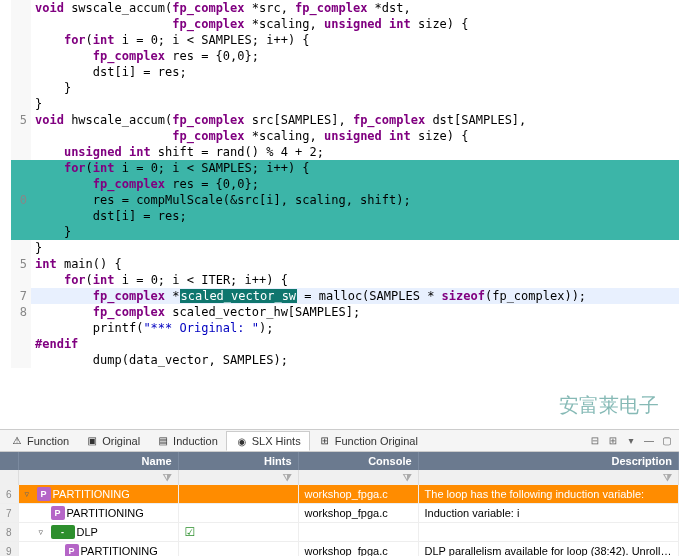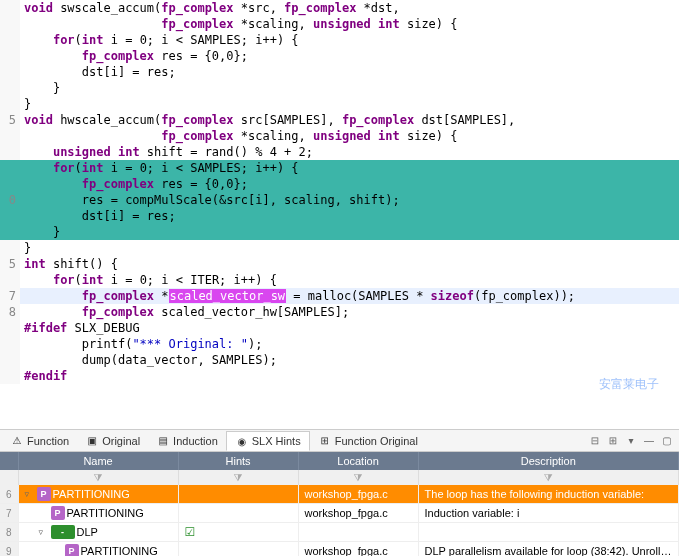--- a/index.html
+++ b/index.html
@@ -1,55 +1,55 @@
 <!DOCTYPE html>
 <html><head>
 <meta charset="utf-8">
 <style>
 * { margin: 0; padding: 0; box-sizing: border-box; }
 body { font-family: "Segoe UI", Arial, sans-serif; font-size: 11px; background: #fff; width: 679px; height: 556px; overflow: hidden; }
 .editor-pane { height: 430px; overflow: hidden; border-bottom: 1px solid #ccc; position: relative; }
 .code-area { font-family: Consolas, monospace; font-size: 12px; line-height: 16px; }
-.line { display: flex; white-space: pre; }
+.line { display: flex; white-space: pre; margin-left: 11px; }
 .gutter { width: 20px; text-align: right; color: #888; padding-right: 4px; user-select: none; flex-shrink: 0; background: #f8f8f8; }
 .code { flex: 1; padding-left: 4px; }
 .kw { color: #800080; font-weight: bold; }
 .type { color: #800080; font-weight: bold; }
 .str { color: #0000c0; }
-.hl-search { background: #d946ef; color: #fff; padding: 0 1px; }
+.hl-search { background: #0f766e; color: #fff; padding: 0 1px; }
 .hl-line { background: #e8f0fe; }
 .hl-block { background: #3cb5a8; }
 .hl-block .code, .hl-block .gutter { background: #3cb5a8; }
 .bottom-pane { height: 126px; display: flex; flex-direction: column; }
 .tab-bar { display: flex; align-items: center; height: 22px; border-bottom: 1px solid #ccc; background: #f5f5f5; padding-left: 2px; }
 .tab { display: flex; align-items: center; gap: 3px; padding: 2px 8px; font-size: 11px; cursor: pointer; color: #333; }
 .tab.active { background: #fff; border: 1px solid #ccc; border-bottom: 1px solid #fff; margin-bottom: -1px; }
 .tab-icon { width: 14px; height: 14px; display: inline-flex; align-items: center; justify-content: center; font-size: 10px; }
 .tab-tools { margin-left: auto; display: flex; gap: 2px; padding-right: 4px; }
 .tool-btn { width: 16px; height: 16px; display: flex; align-items: center; justify-content: center; cursor: pointer; color: #666; font-size: 10px; }
 .table-area { flex: 1; overflow: auto; }
 .hints-table { width: 100%; border-collapse: collapse; font-size: 11px; }
-.hints-table thead th { background: #6b7a8f; color: #fff; text-align: center; padding: 3px 6px; font-weight: normal; border-right: 1px solid #7b8a9f; position: relative; }
+.hints-table thead th { background: #6b7a8f; color: #fff; text-align: right; padding: 3px 6px; font-weight: bold; border-right: 1px solid #7b8a9f; position: relative; }
 .hints-table thead tr.filter th { background: #f0f0f0; padding: 1px 6px; color: #888; border-right: 1px solid #ddd; }
 .hints-table tbody td { padding: 2px 6px; border-bottom: 1px solid #eee; border-right: 1px solid #eee; white-space: nowrap; overflow: hidden; text-overflow: ellipsis; max-width: 200px; }
 .hints-table tbody tr.selected { background: #ff8c00; color: #fff; }
 .row-gutter { width: 16px; background: #f0f0f0; text-align: right; color: #888; padding: 2px 3px; font-size: 10px; border-right: 1px solid #ccc; }
 .tree-cell { display: flex; align-items: center; gap: 2px; }
 .tree-toggle { width: 10px; font-size: 9px; color: #666; cursor: pointer; }
 .badge { display: inline-flex; width: 14px; height: 14px; align-items: center; justify-content: center; font-size: 9px; font-weight: bold; color: #fff; border-radius: 2px; }
 .badge-p { background: #b565c7; }
 .badge-dlp { background: #2d8f2d; width: 24px; }
 .check-ok { color: #2d8f2d; font-size: 12px; }
 .indent-1 { padding-left: 14px; }
 .indent-2 { padding-left: 28px; }
 .filter-icon { color: #aaa; font-size: 10px; }
 .col-name { width: 160px; }
 .col-status { width: 120px; }
 .col-loc { width: 120px; }
-.watermark { position: absolute; right: 20px; top: 376px; color: #3b82f6; font-size: 12px; pointer-events: none; opacity: 0.5; }
+.watermark { position: absolute; right: 20px; top: 392px; color: #0f766e; font-size: 20px; pointer-events: none; opacity: 0.5; }
 </style>
 </head>
 <body>
 
 <div class="editor-pane">
   <div class="code-area" id="code-area">
       <div class="line"><span class="gutter"></span><span class="code"><span class="kw">void </span><span>swscale_accum</span><span>(</span><span class="type">fp_complex</span><span> *src, </span><span class="type">fp_complex</span><span> *dst,</span></span></div>
       <div class="line"><span class="gutter"></span><span class="code"><span>                   </span><span class="type">fp_complex</span><span> *scaling, </span><span class="kw">unsigned int</span><span> size) {</span></span></div>
       <div class="line"><span class="gutter"></span><span class="code"><span>    </span><span class="kw">for</span><span>(</span><span class="kw">int</span><span> i = 0; i &lt; SAMPLES; i++) {</span></span></div>
       <div class="line"><span class="gutter"></span><span class="code"><span>        </span><span class="type">fp_complex</span><span> res = {0,0};</span></span></div>
@@ -60,28 +60,27 @@
       <div class="line"><span class="gutter">5</span><span class="code"><span class="kw">void </span><span>hwscale_accum</span><span>(</span><span class="type">fp_complex</span><span> src[SAMPLES], </span><span class="type">fp_complex</span><span> dst[SAMPLES],</span></span></div>
       <div class="line"><span class="gutter"></span><span class="code"><span>                   </span><span class="type">fp_complex</span><span> *scaling, </span><span class="kw">unsigned int</span><span> size) {</span></span></div>
       <div class="line"><span class="gutter"></span><span class="code"><span>    </span><span class="kw">unsigned int</span><span> shift = rand() % 4 + 2;</span></span></div>
       <div class="line hl-block"><span class="gutter"></span><span class="code"><span>    </span><span class="kw">for</span><span>(</span><span class="kw">int</span><span> i = 0; i &lt; SAMPLES; i++) {</span></span></div>
       <div class="line hl-block"><span class="gutter"></span><span class="code"><span>        </span><span class="type">fp_complex</span><span> res = {0,0};</span></span></div>
       <div class="line hl-block"><span class="gutter">0</span><span class="code"><span>        res = compMulScale(&amp;src[i], scaling, shift);</span></span></div>
       <div class="line hl-block"><span class="gutter"></span><span class="code"><span>        dst[i] = res;</span></span></div>
       <div class="line hl-block"><span class="gutter"></span><span class="code"><span>    }</span></span></div>
       <div class="line"><span class="gutter"></span><span class="code"><span>}</span></span></div>
       <div class="line"><span class="gutter"></span><span class="code"><span></span></span></div>
-      <div class="line"><span class="gutter">5</span><span class="code"><span class="kw">int </span><span>shift</span><span>() {</span></span></div>
+      <div class="line"><span class="gutter">5</span><span class="code"><span class="kw">int </span><span>main</span><span>() {</span></span></div>
       <div class="line"><span class="gutter"></span><span class="code"><span>    </span><span class="kw">for</span><span>(</span><span class="kw">int</span><span> i = 0; i &lt; ITER; i++) {</span></span></div>
       <div class="line hl-line"><span class="gutter">7</span><span class="code"><span>        </span><span class="type">fp_complex</span><span> *</span><span class="hl-search">scaled_vector_sw</span><span> = malloc(SAMPLES * </span><span class="kw">sizeof</span><span>(fp_complex));</span></span></div>
       <div class="line"><span class="gutter">8</span><span class="code"><span>        </span><span class="type">fp_complex</span><span> scaled_vector_hw[SAMPLES];</span></span></div>
-      <div class="line"><span class="gutter"></span><span class="code"><span class="kw">#ifdef</span><span> SLX_DEBUG</span></span></div>
       <div class="line"><span class="gutter"></span><span class="code"><span>        printf(</span><span class="str">"*** Original: "</span><span>);</span></span></div>
+      <div class="line"><span class="gutter"></span><span class="code"><span class="kw">#endif</span></span></div>
       <div class="line"><span class="gutter"></span><span class="code"><span>        dump(data_vector, SAMPLES);</span></span></div>
-      <div class="line"><span class="gutter"></span><span class="code"><span class="kw">#endif</span></span></div>
     </div>
   <div class="watermark">安富莱电子</div>
 </div>
 
 <div class="bottom-pane">
   <div class="tab-bar">
     <div id="tabs" style="display: flex;">
         <div class="tab">
           <span class="tab-icon">⚠</span>
           <span>Function</span>
@@ -111,21 +110,21 @@
       <span class="tool-btn">▢</span>
     </div>
   </div>
   <div class="table-area">
     <table class="hints-table">
       <thead>
         <tr>
           <th class="row-gutter"></th>
           <th class="col-name">Name</th>
           <th class="col-status">Hints</th>
-          <th class="col-loc">Location</th>
+          <th class="col-loc">Console</th>
           <th>Description</th>
         </tr>
         <tr class="filter">
           <th class="row-gutter"></th>
           <th><span class="filter-icon">⧩</span></th>
           <th><span class="filter-icon">⧩</span></th>
           <th><span class="filter-icon">⧩</span></th>
           <th><span class="filter-icon">⧩</span></th>
         </tr>
       </thead>

